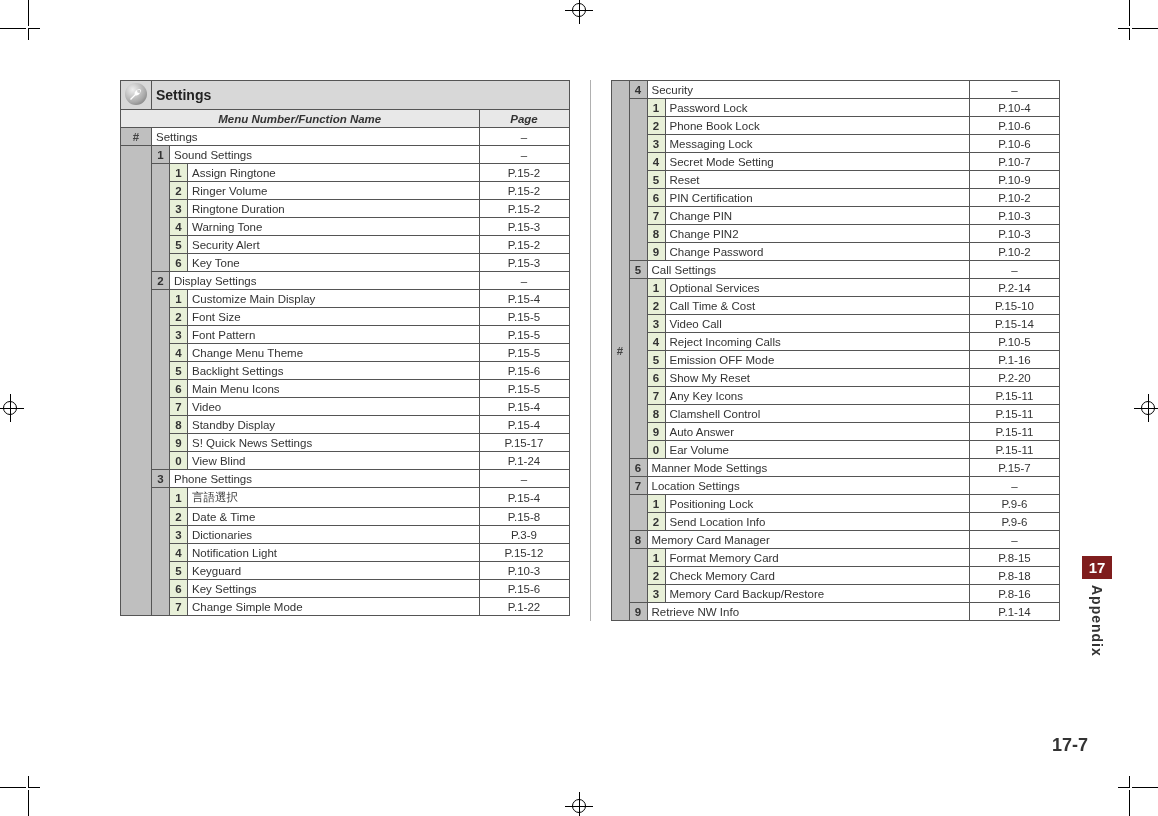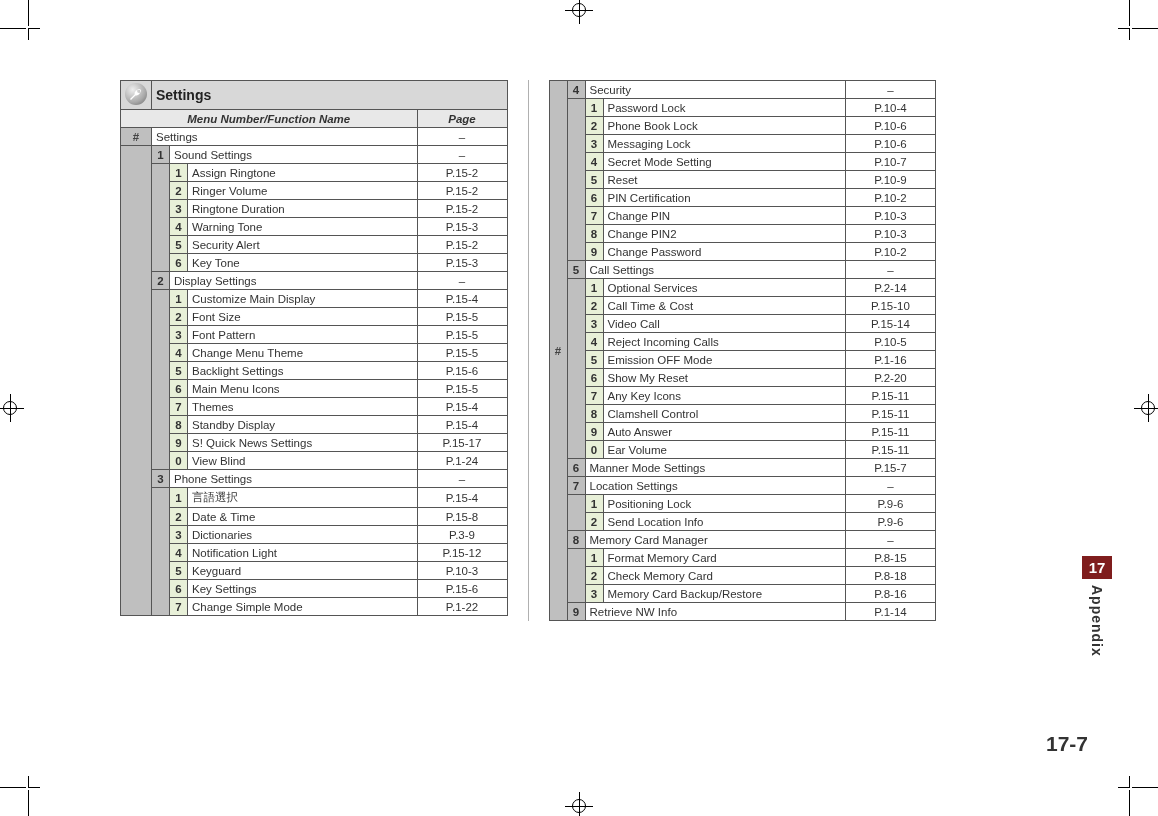--- a/index.html
+++ b/index.html
@@ -31,21 +31,21 @@
   .reg-mark::after  { content:""; position:absolute; left:50%; top:-6px; bottom:-6px; border-left:1px solid #000; }
   .reg-mark .circ { position:absolute; top:1px; left:1px; width:14px; height:14px; border:1px solid #000; border-radius:50%; }
   .reg-top { top: 2px; left: 50%; margin-left:-8px; }
   .reg-bottom { bottom: 2px; left: 50%; margin-left:-8px; }
   .reg-left { left: 2px; top: 50%; margin-top:-8px; }
   .reg-right { right: 2px; top: 50%; margin-top:-8px; }
 
   .page {
     position: absolute;
     top: 80px; left: 120px;
-    width: 816px;
+    width: 940px;
     display: flex;
     gap: 18px;
   }
   .col { flex: 1; }
   .divider {
     width: 0;
     border-left: 1px solid #b0b0b0;
     margin: 0 2px;
   }
   table.menu {
@@ -106,21 +106,21 @@
     font-size: 14px;
     padding-top: 6px;
     display: inline-block;
     letter-spacing: 1px;
   }
   .page-number {
     position: absolute;
     right: 70px;
     bottom: 60px;
     font-weight: bold;
-    font-size: 21px;
+    font-size: 18px;
   }
 </style>
 </head>
 <body>
 
 <div class="crop-mark crop-tl-h"></div>
 <div class="crop-mark crop-tl-v"></div>
 <div class="crop-mark crop-tl-box"></div>
 <div class="crop-mark crop-tr-h"></div>
 <div class="crop-mark crop-tr-v"></div>
@@ -233,21 +233,21 @@
             <td>Backlight Settings</td>
             <td class="page-col">P.15-6</td>
           </tr>
           <tr>
             <td class="num-b">6</td>
             <td>Main Menu Icons</td>
             <td class="page-col">P.15-5</td>
           </tr>
           <tr>
             <td class="num-b">7</td>
-            <td>Themes</td>
+            <td>Video</td>
             <td class="page-col">P.15-4</td>
           </tr>
           <tr>
             <td class="num-b">8</td>
             <td>Standby Display</td>
             <td class="page-col">P.15-4</td>
           </tr>
           <tr>
             <td class="num-b">9</td>
             <td>S! Quick News Settings</td>

